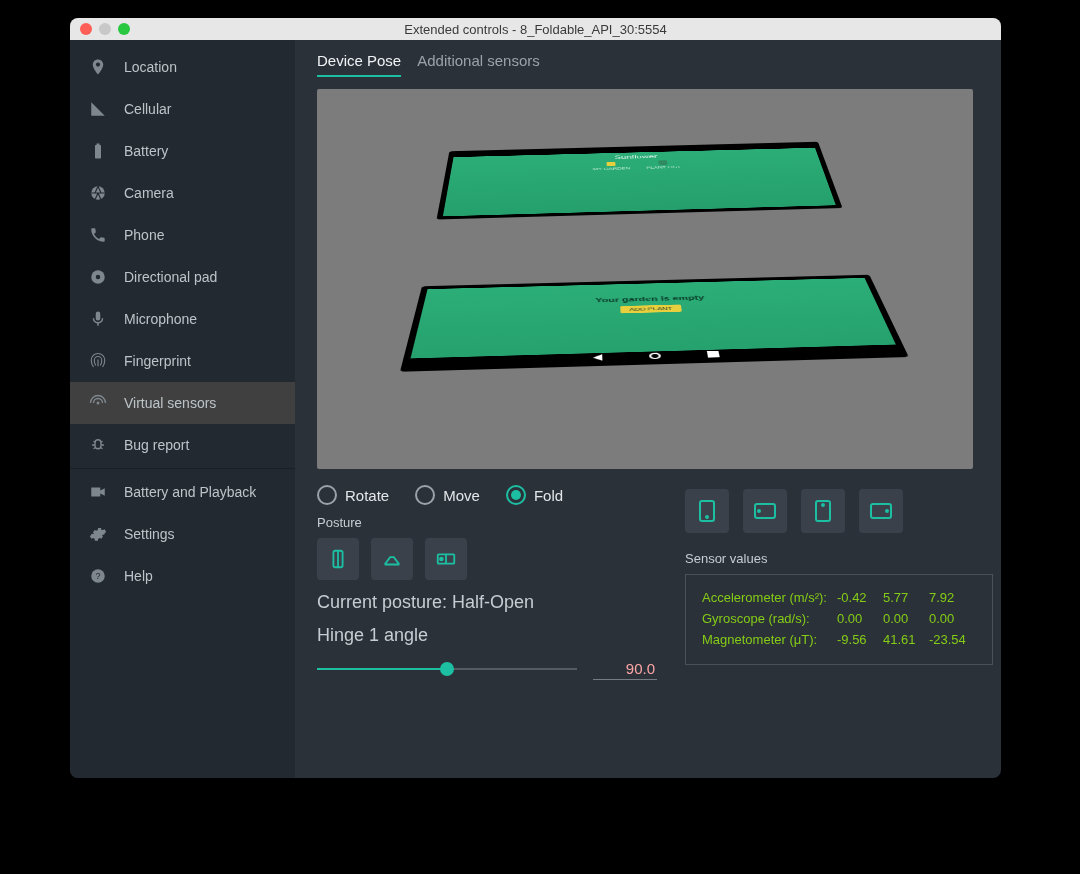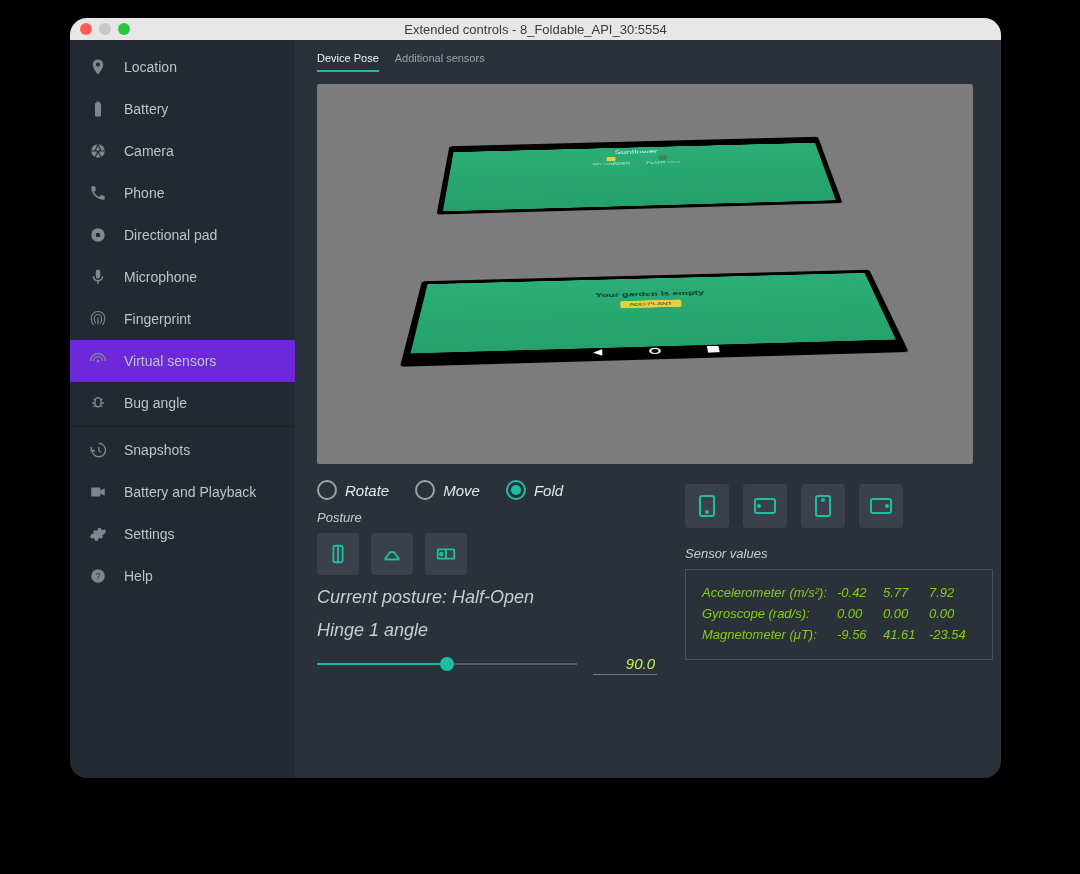--- a/index.html
+++ b/index.html
@@ -1,40 +1,40 @@
 <!DOCTYPE html>
 <html><head>
 <meta charset="utf-8">
 <style>
   * { box-sizing: border-box; margin: 0; padding: 0; }
   html, body { width: 1080px; height: 874px; background: #000; font-family: "Helvetica Neue", Arial, sans-serif; color: #bcc4c9; }
   .window {
     position: absolute; left: 70px; top: 18px; width: 931px; height: 760px;
-    background: #2b3139; border-radius: 17px; overflow: hidden; box-shadow: 0 14px 34px rgba(0,0,0,.6);
+    background: #2b3139; border-radius: 8px; overflow: hidden; box-shadow: 0 14px 34px rgba(0,0,0,.6);
     display: flex; flex-direction: column;
   }
   .titlebar {
     height: 22px; background: #e7e7e7; display: flex; align-items: center; padding: 0 10px;
     color: #4a4a4a; font-size: 12px; position: relative; flex: 0 0 22px;
   }
   .traffic { display: flex; gap: 7px; }
   .dot { width: 12px; height: 12px; border-radius: 50%; }
   .dot.red { background:#ff5f57; } .dot.yellow{background:#c8c8c8;} .dot.green{background:#28c840;}
   .titlebar .title { position:absolute; left:0; right:0; text-align:center; font-size:13px; color:#3a3a3a; }
   .body { display:flex; flex:1; min-height:0; }
   
   .sidebar { width:225px; background:#232930; display:flex; flex-direction:column; padding-top:6px;}
   .sb-item { display:flex; align-items:center; gap:16px; padding:11px 18px; color:#bcc4c9; font-size:14px; cursor:pointer;}
-  .sb-item.selected { background:#6d28d9; }
+  .sb-item.selected { background:#404040; }
   .sb-item .ic { width:20px; height:20px; display:flex; align-items:center; justify-content:center; color:#7e878e;}
   .sb-item .ic svg { fill:#7e878e; width:18px; height:18px; }
   .sb-sep { height:1px; background:#1b2026; margin:2px 0; }
   
   .main { flex:1; display:flex; flex-direction:column; padding:12px 28px 18px 22px; min-width:0;}
-  .tabs { display:flex; gap:16px; font-size:11px; margin-bottom:12px;}
+  .tabs { display:flex; gap:16px; font-size:15px; margin-bottom:12px;}
   .tab { color:#9aa3a9; padding:0 0 6px 0; cursor:pointer;}
   .tab.active { color:#f0f3f5; border-bottom:2px solid #1dbfa3; }
   .preview { background:#7c7c7c; height:380px; border-radius:2px; position:relative; overflow:hidden; flex:0 0 380px;}
   
   .foldwrap { position:absolute; left:50%; top:44%; transform:translate(-50%,-50%); perspective:1100px; }
   .half { width:430px; height:145px; position:relative; }
   .top3d { transform: rotateX(55deg) rotateZ(-3deg) translateZ(0px) translateY(-78px); transform-origin: bottom center;}
   .bot3d { transform: rotateX(62deg) rotateZ(-3deg) translateY(50px); transform-origin: top center;}
   .screen { position:absolute; inset:0; background:linear-gradient(180deg,#2cae78,#25a06d); border:6px solid #000; border-radius:4px; color:#0a3b28; font-size:10px; text-align:center;}
   .screen.top .statusbar { background:#000; height:8px; }
@@ -44,37 +44,37 @@
   .chipi { width:10px;height:10px;background:#e7cf3e;border-radius:2px;}
   .chipi.g{background:#2f8b5f;}
   .screen.bot .msg { margin-top:24px; font-size:10px; color:#0a3b28; font-weight:600;}
   .screen.bot .btn { display:inline-block; margin-top:6px; background:#e7cf3e; color:#1a3a26; font-size:7px; padding:3px 8px; border-radius:2px;}
   .screen.bot .navbar { position:absolute; bottom:0; left:0; right:0; height:14px; background:#000; display:flex; justify-content:center; gap:40px; align-items:center;}
   .navbar .nb { width:10px; height:10px; }
   .nb.tri { width:0;height:0;border-top:5px solid transparent;border-bottom:5px solid transparent;border-right:8px solid #fff;}
   .nb.cir { border-radius:50%; border:2px solid #fff;}
   .nb.sq { background:#fff;}
   
-  .controls { display:flex; justify-content:space-between; margin-top:16px; gap:28px;font-style:italic;}
+  .controls { display:flex; justify-content:space-between; margin-top:16px; gap:28px;}
   .leftctl { flex:0 0 340px; }
   .radios { display:flex; gap:26px; align-items:center; margin-bottom:10px;}
   .radio { display:flex; align-items:center; gap:8px; font-size:15px; color:#e3e7ea; cursor:pointer;}
   .rcirc { width:20px; height:20px; border:2px solid #9aa3a9; border-radius:50%; display:flex; align-items:center; justify-content:center;}
   .radio.sel .rcirc { border-color:#1dbfa3;}
   .radio.sel .rcirc:after { content:''; width:10px; height:10px; background:#1dbfa3; border-radius:50%; }
   .label { font-size:13px; color:#c6cdd2; margin-bottom:8px;}
   .iconbtns { display:flex; gap:12px;}
   .ibtn { width:42px; height:42px; background:#3a414a; border-radius:4px; display:flex; align-items:center; justify-content:center; cursor:pointer;}
   .ibtn svg { stroke:#1dbfa3; fill:none; stroke-width:2; width:22px; height:22px;}
   .kv { font-size:18px; color:#c6cdd2; margin-top:12px;}
   .sliderrow { display:flex; align-items:center; gap:16px; margin-top:12px;}
   .slider { flex:1; height:2px; background:#555c64; position:relative;}
   .slider .fill { position:absolute; left:0; top:0; bottom:0; width:50%; background:#1dbfa3;}
   .slider .thumb { position:absolute; left:50%; top:50%; width:14px; height:14px; background:#1dbfa3; border-radius:50%; transform:translate(-50%,-50%);}
-  .valbox { width:64px; text-align:right; font-size:15px; color:#bef264; border-bottom:1px solid #757c83; padding:2px 2px;}
+  .valbox { width:64px; text-align:right; font-size:15px; color:#fca5a5; border-bottom:1px solid #757c83; padding:2px 2px;}
   
   .rightctl { flex:1; }
   .rotbtns { display:flex; gap:14px; margin-top:4px; margin-bottom:18px;}
   .rbtn { width:44px; height:44px; background:#3a414a; border-radius:4px; display:flex; align-items:center; justify-content:center; cursor:pointer;}
   .rbtn svg { stroke:#1dbfa3; fill:none; stroke-width:2; }
   .sensorbox { border:1px solid #4a515a; padding:12px 16px 14px 16px; font-size:13px;}
   .sensorbox table { border-collapse:collapse;}
   .sensorbox td { padding:3px 10px 3px 0; white-space:nowrap; color:#84cc16;}
   .sensorbox td.n { text-align:left; min-width:46px;}
 </style>
@@ -97,20 +97,28 @@
         <span class="ic">
             <svg viewBox="0 0 24 24">
               <path d="M12 2C8 2 5 5 5 9c0 5 7 13 7 13s7-8 7-13c0-4-3-7-7-7zm0 9.5A2.5 2.5 0 1 1 12 6a2.5 2.5 0 0 1 0 5.5z"></path>
             </svg>
           </span>
         <span>Location</span>
       </div>
       <div class="sb-item">
         <span class="ic">
             <svg viewBox="0 0 24 24">
+              <path d="M3 21h18L3 3z"></path>
+            </svg>
+          </span>
+        <span>Cellular</span>
+      </div>
+      <div class="sb-item">
+        <span class="ic">
+            <svg viewBox="0 0 24 24">
               <path d="M15 4h-1V2h-4v2H9a1 1 0 0 0-1 1v16a1 1 0 0 0 1 1h6a1 1 0 0 0 1-1V5a1 1 0 0 0-1-1z"></path>
             </svg>
           </span>
         <span>Battery</span>
       </div>
       <div class="sb-item">
         <span class="ic">
             <svg viewBox="0 0 24 24">
               <circle cx="12" cy="12" r="9"></circle>
               <path d="M12 3l4 9M12 3l-4 9M3 12h9M21 12h-9M8 21l4-9M16 21l-4-9" stroke="#232930" stroke-width="1.5" fill="none"></path>
@@ -159,31 +167,23 @@
             </svg>
           </span>
         <span>Virtual sensors</span>
       </div>
       <div class="sb-item">
         <span class="ic">
             <svg viewBox="0 0 24 24">
               <path d="M12 5a4 4 0 0 1 4 4v4a4 4 0 0 1-8 0V9a4 4 0 0 1 4-4zM4 12h4m8 0h4M6 7l3 2m9-2l-3 2M6 17l3-2m9 2l-3-2" fill="none" stroke="#7e878e" stroke-width="1.8"></path>
             </svg>
           </span>
-        <span>Bug angle</span>
+        <span>Bug report</span>
       </div>
       <div class="sb-sep"></div>
-      <div class="sb-item">
-        <span class="ic">
-            <svg viewBox="0 0 24 24">
-              <path d="M13 3a9 9 0 1 1-8.9 10M3 8v5h5M13 8v5l3 2" fill="none" stroke="#7e878e" stroke-width="1.8"></path>
-            </svg>
-          </span>
-        <span>Snapshots</span>
-      </div>
       <div class="sb-item">
         <span class="ic">
             <svg viewBox="0 0 24 24">
               <path d="M3 6h12v12H3zM15 10l6-3v10l-6-3z"></path>
             </svg>
           </span>
         <span>Battery and Playback</span>
       </div>
       <div class="sb-item">
         <span class="ic">

